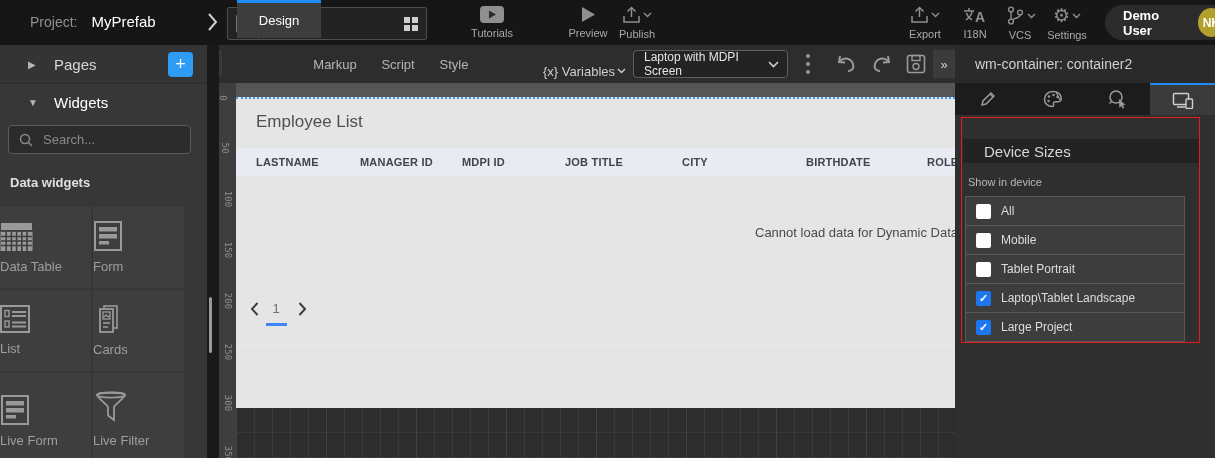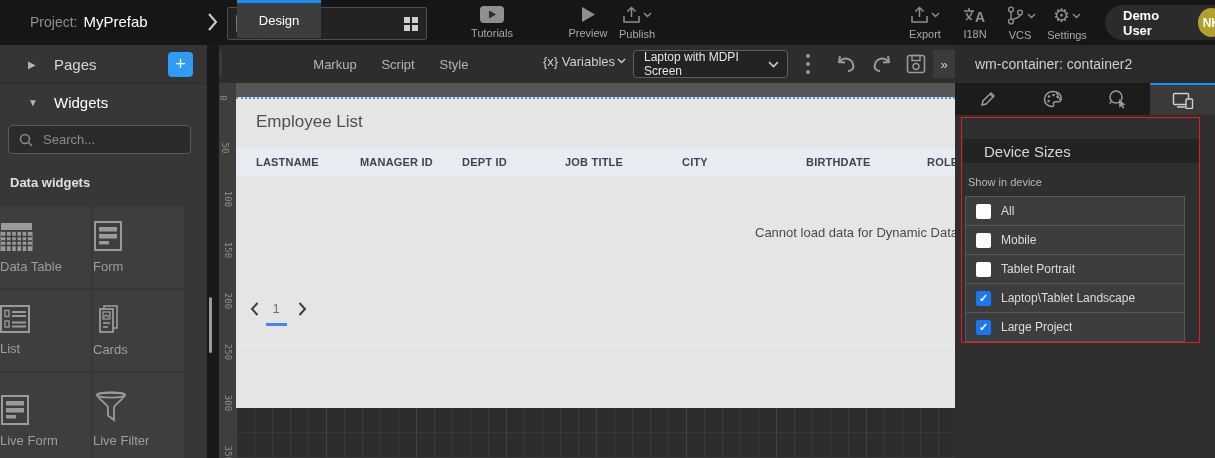--- a/index.html
+++ b/index.html
@@ -116,21 +116,21 @@
   .cbox.checked{background:#1b76f0;}
   .cbox.checked::after{content:"✓";color:#fff;font-size:11px;font-weight:bold;line-height:1;}
   .cblabel{color:#dcdcdc;font-size:12px;margin-left:10px;white-space:nowrap;}
 </style>
 </head>
 <body>
 
 <div id="app">
 
   <div class="abs topbar">
-    <div class="abs row" style="left:30px;top:13px;">
+    <div class="abs row" style="left:30px;top:13px;gap:8px;">
       <span class="proj-label">Project:</span>
       <span class="proj-name">MyPrefab</span>
     </div>
     <span class="abs" style="left:206px;top:11px;">
       <svg width="12" height="22" viewBox="0 0 12 22">
           <polyline points="3,3 10,11 3,19" fill="none" stroke="#cfcfcf" stroke-width="2"></polyline>
         </svg>
     </span>
 
     <div class="abs main-tab">
@@ -243,21 +243,21 @@
   </div>
 
   <div class="abs toolbar2"></div>
   <div class="abs collapse-btn">«</div>
 
   <div class="tab2 active" style="left:237px;width:84px;">Design</div>
   <div class="tab2" style="left:301px;width:68px;top:45px;position:absolute;">Markup</div>
   <div class="tab2" style="left:369px;width:58px;top:45px;position:absolute;">Script</div>
   <div class="tab2" style="left:427px;width:54px;top:45px;position:absolute;">Style</div>
 
-  <div class="abs row vars" style="left:543px;top:50px;height:22px;">
+  <div class="abs row vars" style="left:543px;top:60px;height:22px;">
     <span>{x} Variables</span>
     <svg class="chev-dn" width="9" height="6" viewBox="0 0 9 6">
         <polyline points="1,1 4.5,4.5 8,1" fill="none" stroke="#cfcfcf" stroke-width="1.4"></polyline>
       </svg>
   </div>
 
   <div class="abs dev-select">
     <span>Laptop with MDPI Screen</span>
     <svg style="margin-right:8px;" width="11" height="7" viewBox="0 0 11 7">
         <polyline points="1,1 5.5,5.5 10,1" fill="none" stroke="#cfcfcf" stroke-width="1.6"></polyline>
@@ -408,21 +408,21 @@
     <span class="rmark" style="top:315px;">300</span>
     <span class="rmark" style="top:366px;">350</span>
   </div>
   <div class="abs topstrip"></div>
 
   <div class="abs page">
     <span class="pg-title">Employee List</span>
     <div class="thead">
       <span>LASTNAME</span>
       <span>MANAGER ID</span>
-      <span>DEPT ID</span>
+      <span>MDPI ID</span>
       <span>JOB TITLE</span>
       <span>CITY</span>
       <span>BIRTHDATE</span>
       <span>ROLE</span>
     </div>
     <span class="err-msg">Cannot load data for Dynamic Datata</span>
     <div class="divider1"></div>
     <div class="pg-chev" style="left:8px;">
       <svg width="9" height="14" viewBox="0 0 9 14">
           <polyline points="7.5,1 2,7 7.5,13" fill="none" stroke="#3c3c3c" stroke-width="2"></polyline>

